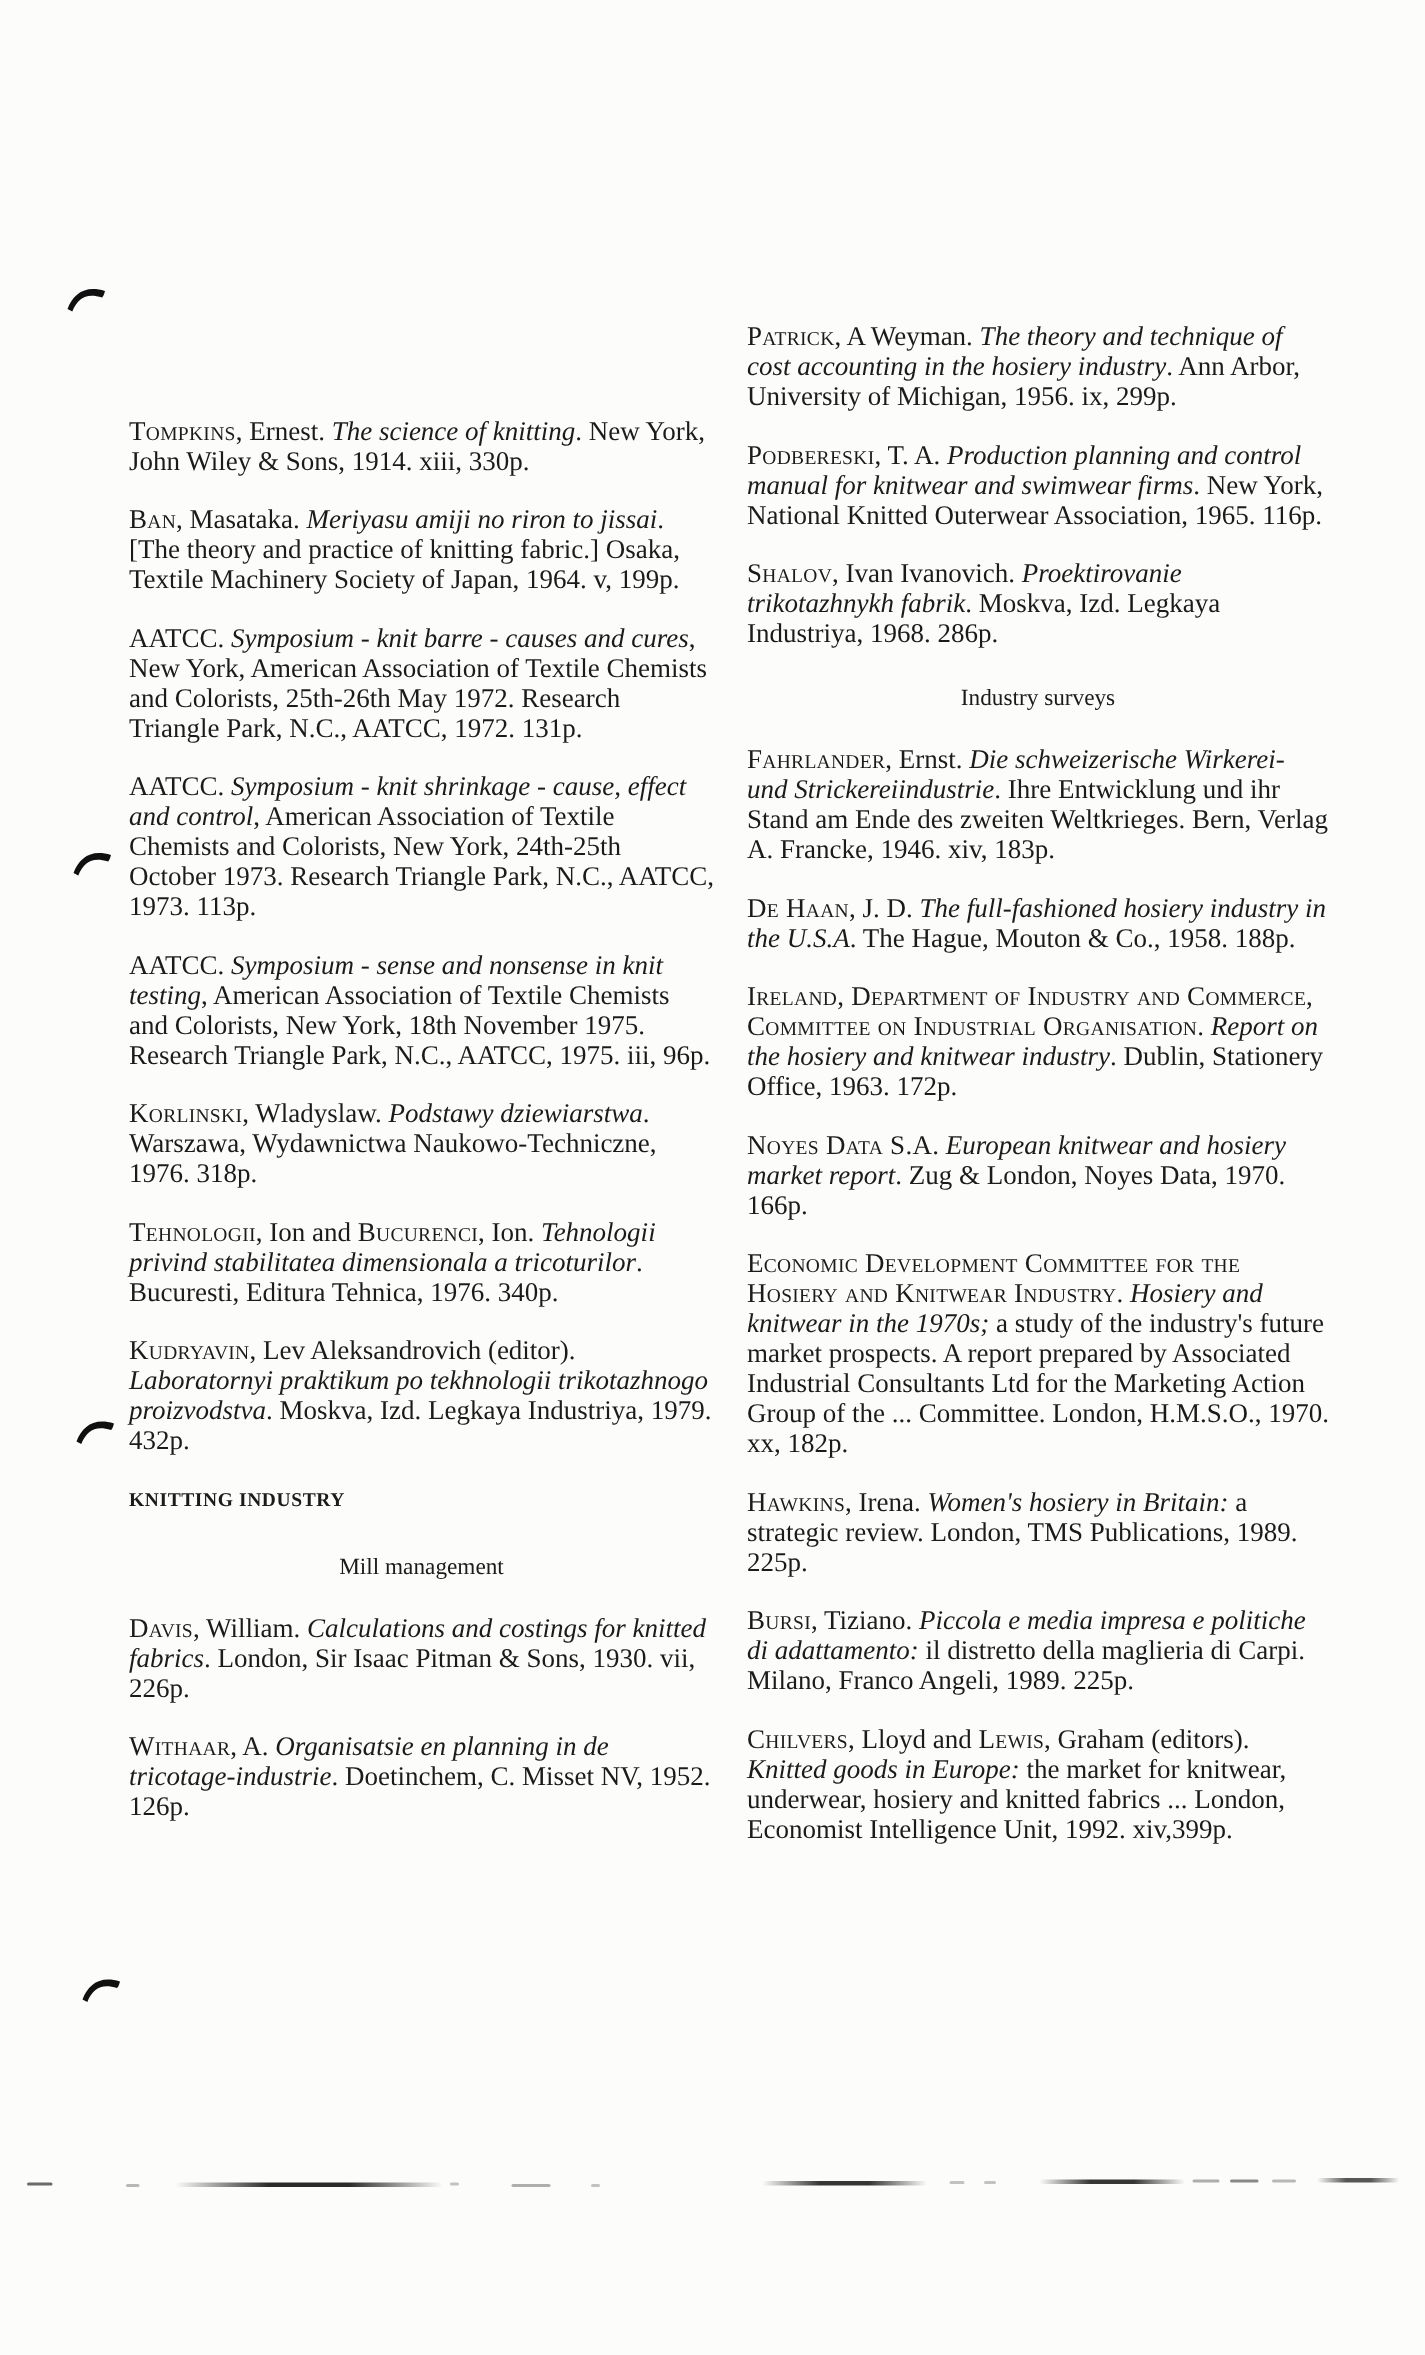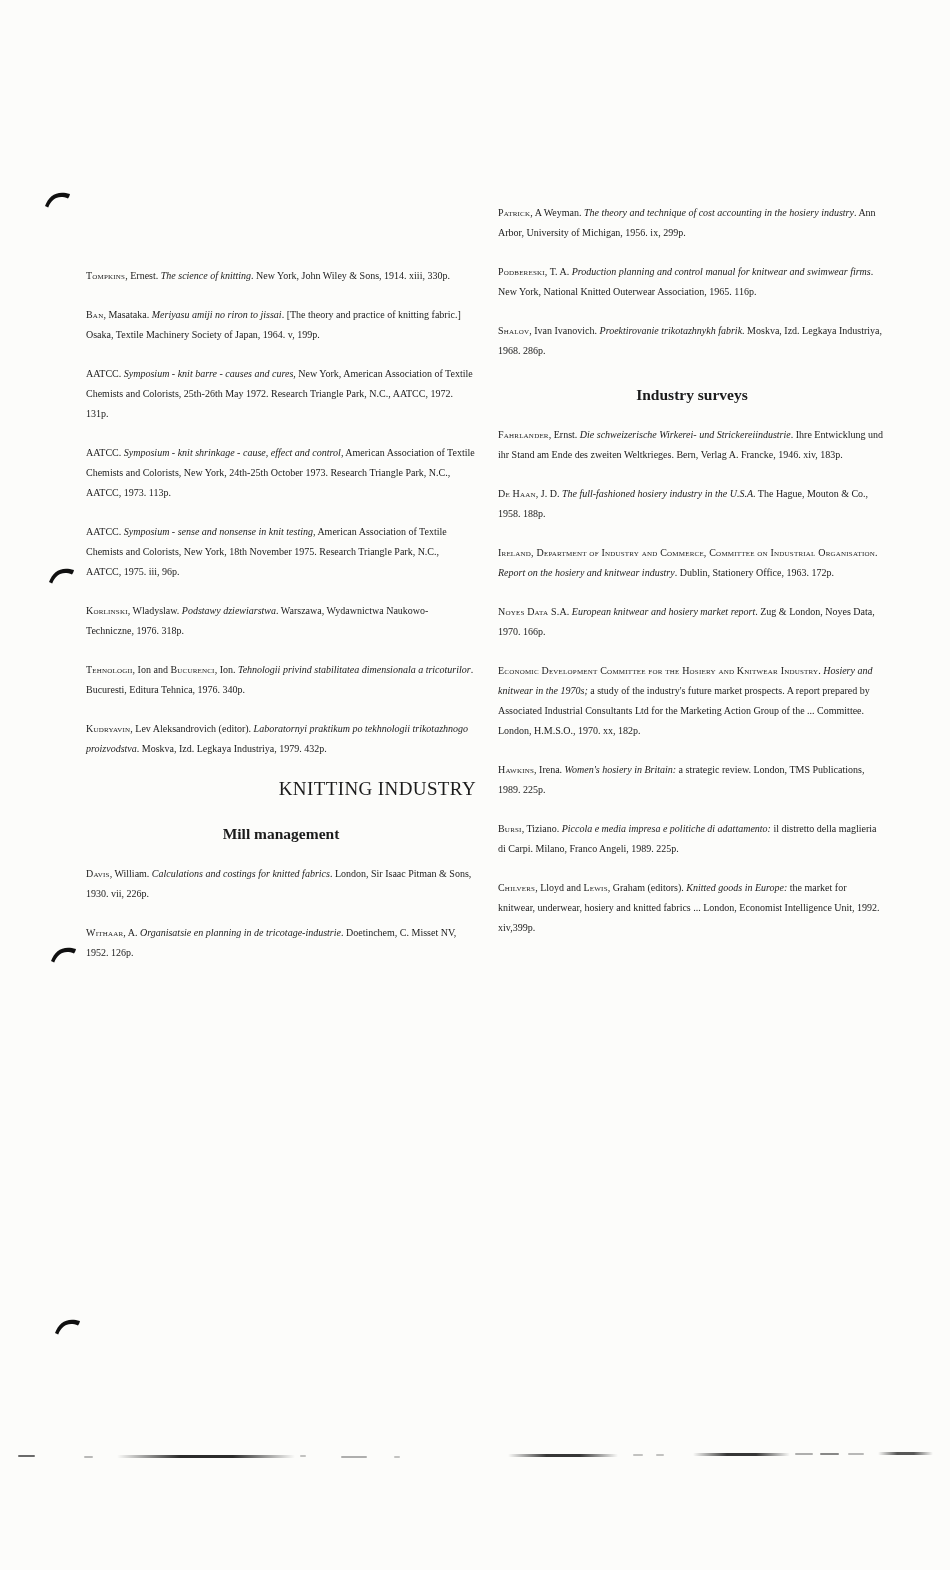--- a/index.html
+++ b/index.html
@@ -7,33 +7,33 @@
     width:950px; height:1570px; position:relative; overflow:hidden;
     background:var(--paper, #fcfcfa);
     color:var(--ink, #1b1b1b);
     font-family:"Liberation Serif", serif;
   }
   .page { position:absolute; inset:0; }
   .col { position:absolute; }
   #col-left  { left:86px;  top:266px; width:390px; }
   #col-right { left:498px; top:203px; width:388px; }
   .entry {
-    margin:0 0 19px 0;
-    font-size:10px; line-height:20px;
+    margin:11px 0 19px 0;
+    font-size:18px; line-height:20px;
     text-align:left;
     -webkit-font-smoothing:antialiased;
   }
   .seg-sc { font-variant:small-caps; letter-spacing:0.2px; }
   .seg-i  { font-style:italic; }
   .heading1 {
-    font-weight:400; text-align:right; font-size:19px; line-height:22px;
+    font-weight:700; text-align:left; font-size:13px; line-height:22px;
     letter-spacing:0.4px; margin:18px 0 18px 0;
   }
   .heading2 {
-    font-weight:700; text-align:center; font-size:15.5px; line-height:20px;
+    font-weight:400; text-align:center; font-size:15.5px; line-height:20px;
     margin:24px 0 20px 0;
   }
   .margin-mark { position:absolute; width:27px; height:19px; }
   .margin-mark svg { display:block; width:100%; height:100%; }
   .artifact {
     position:absolute; height:2px; border-radius:1px;
     background:#3a3a3a;
   }
   .artifact.taper {
     height:3px;

